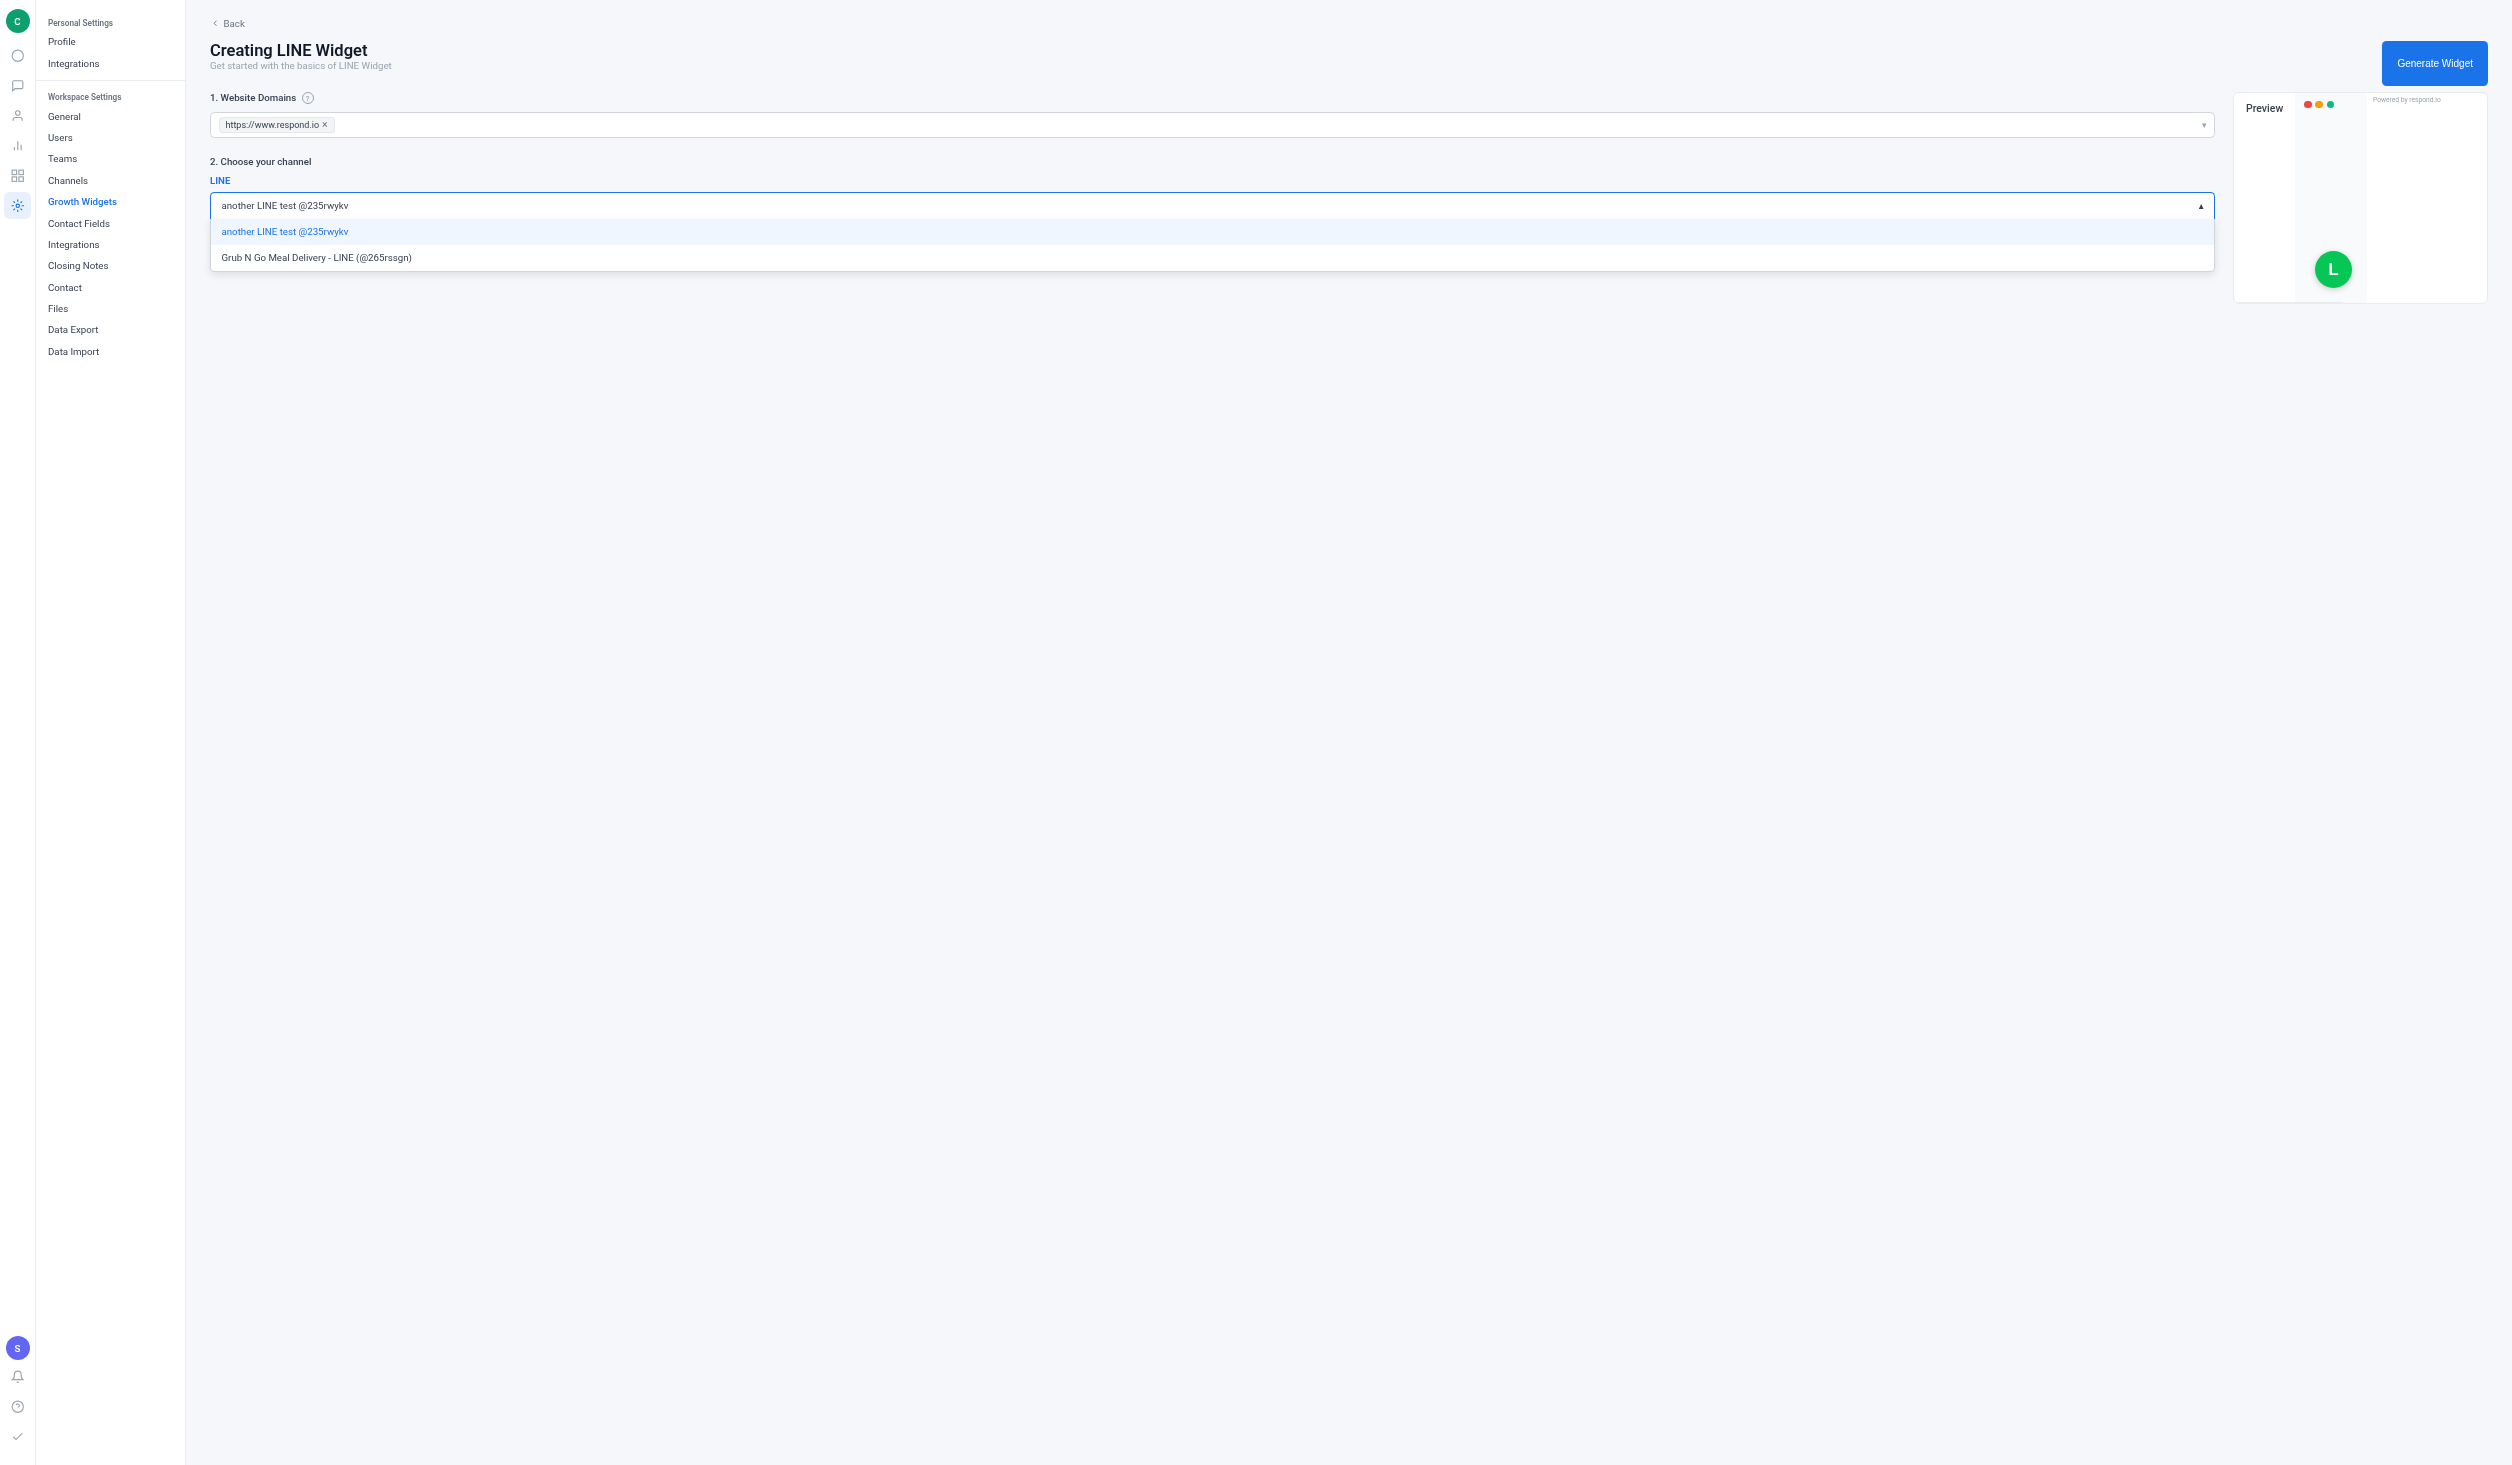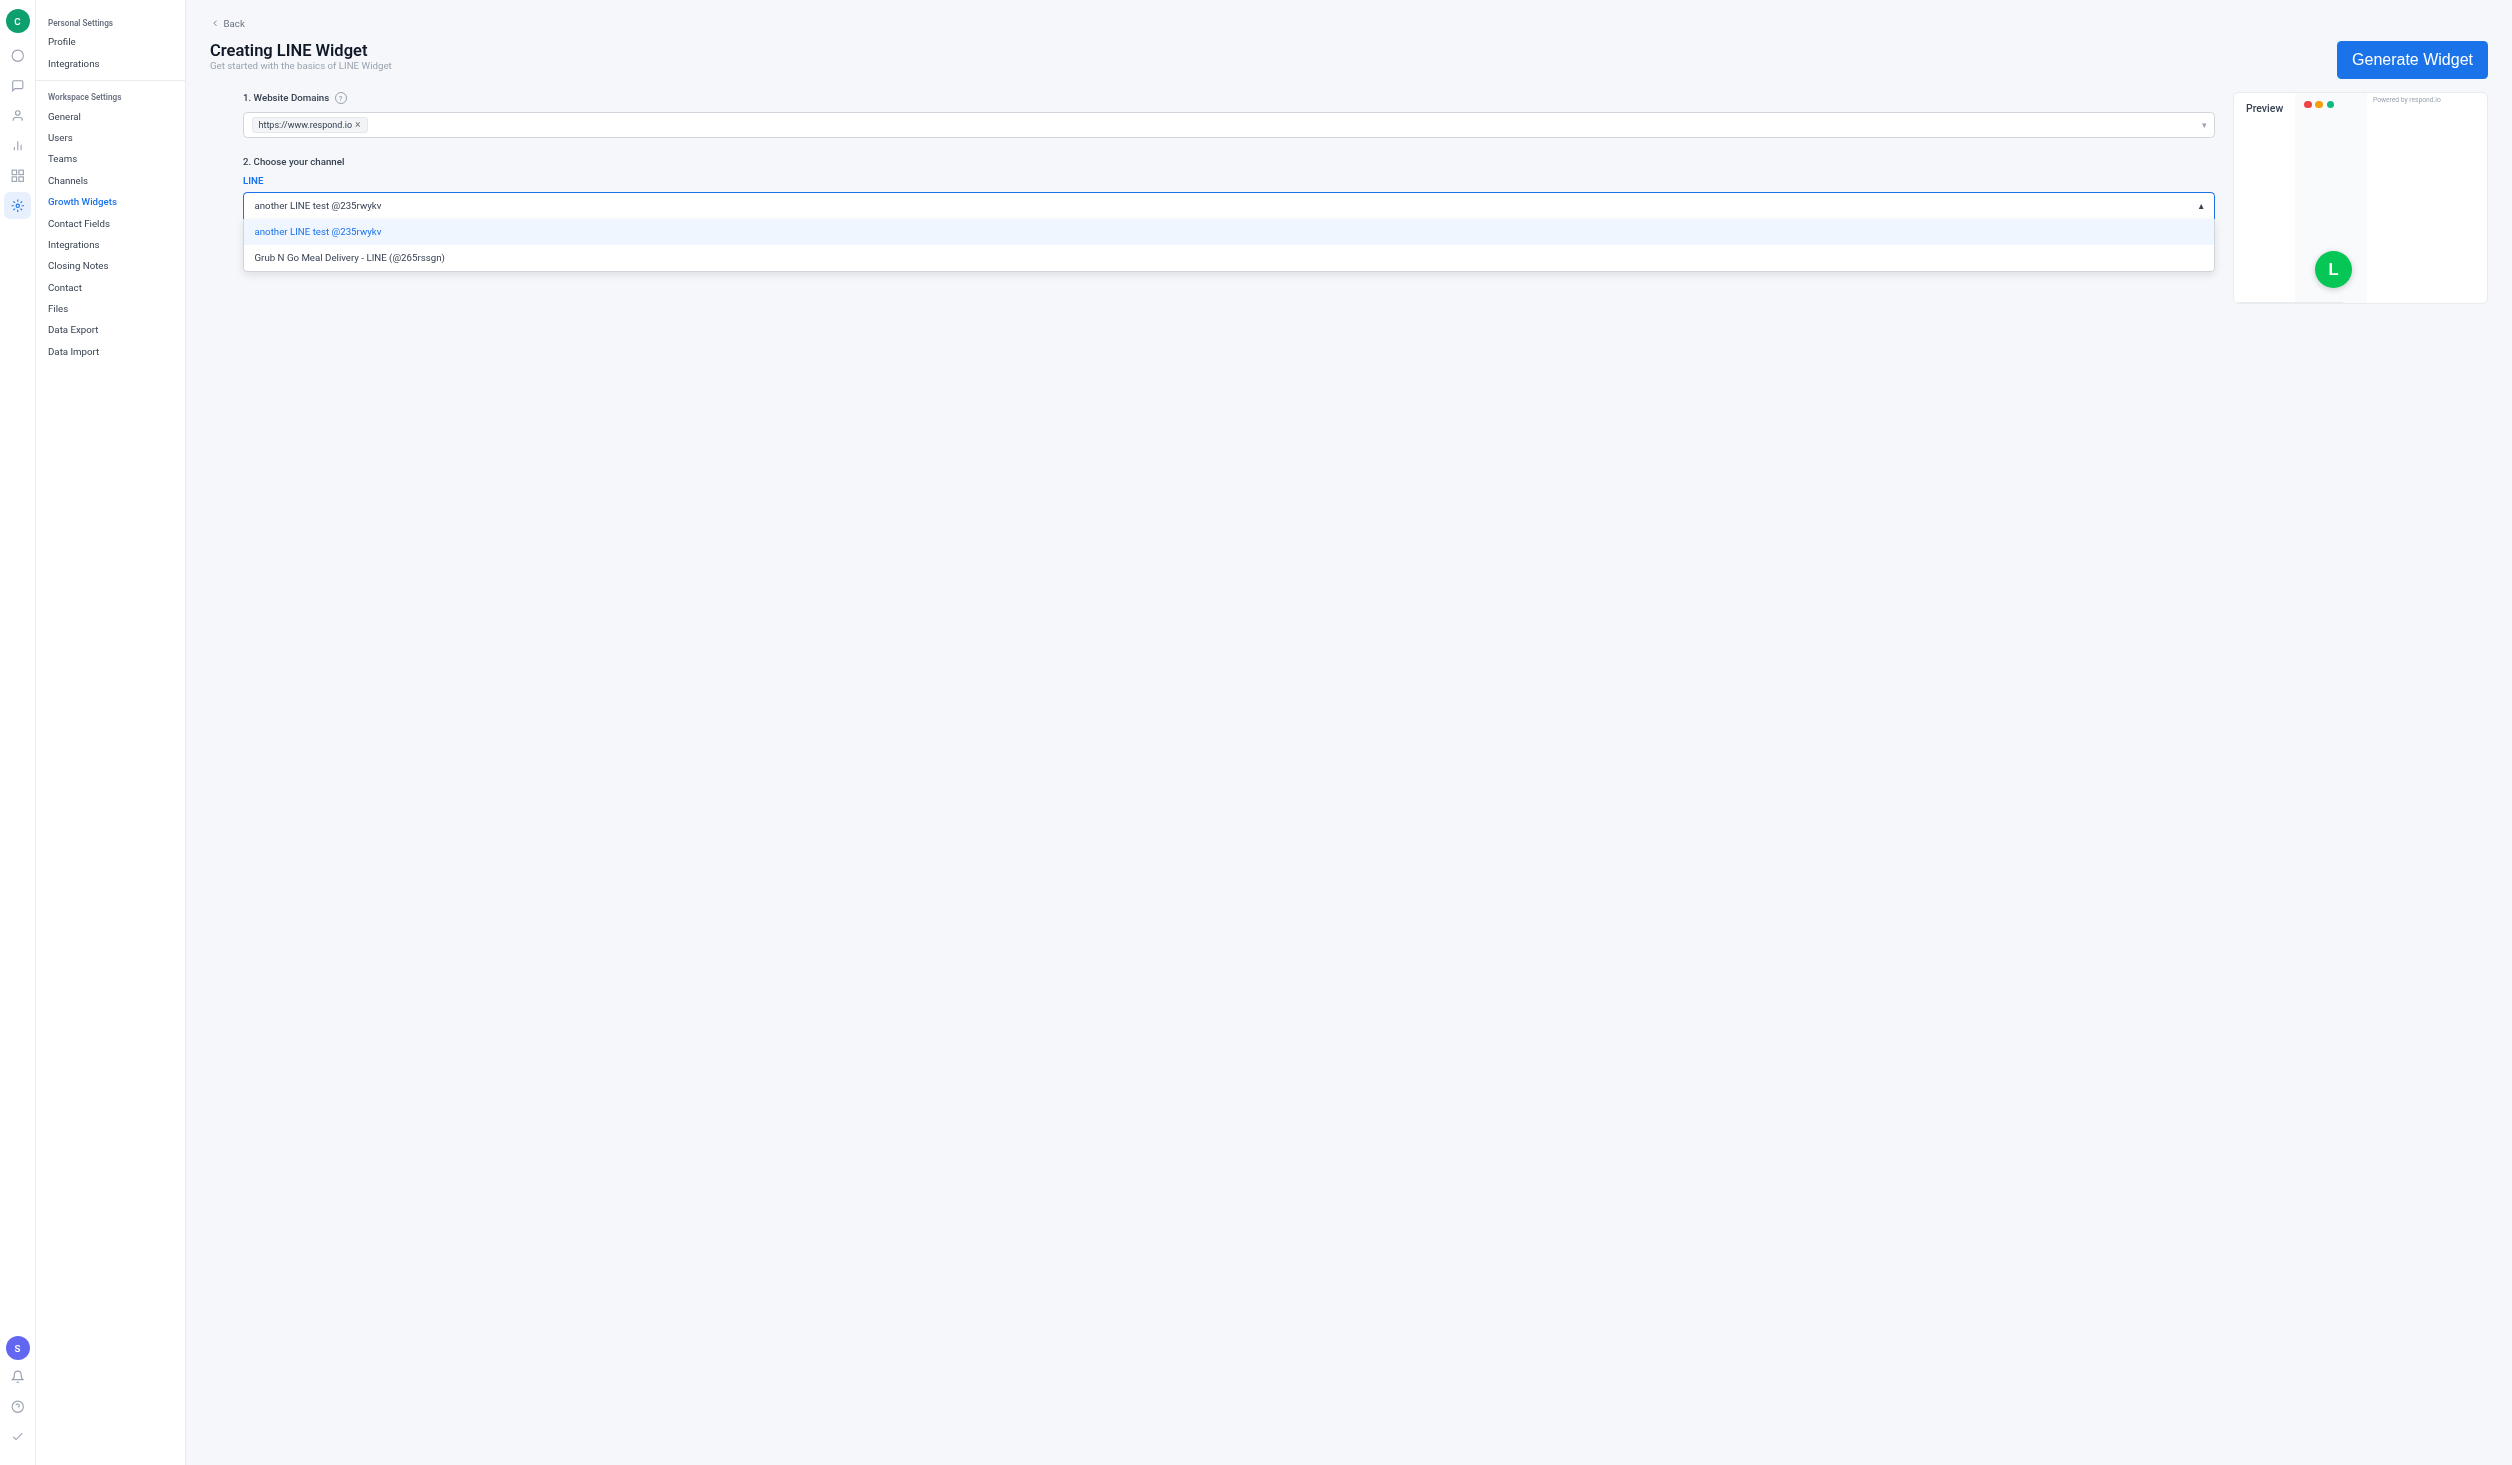--- a/index.html
+++ b/index.html
@@ -98,40 +98,39 @@
       display: flex; align-items: flex-start; justify-content: space-between;
       margin-bottom: 3px;
     }
     .page-title { font-size: 16.5px; font-weight: 600; color: #111827; }
     .page-subtitle { font-size: 9.7px; color: #9aa3af; margin-bottom: 18px; }
     .generate-btn {
       background: #1a73e8;
       color: #fff;
       border: none;
       border-radius: 4.5px;
-      padding: 10px 15px;
-      font-size: 16px;
+      padding: 17px 15px;
+      font-size: 10px;
       font-weight: 500;
       cursor: pointer;
       white-space: nowrap;
       text-align: center;
     }
 
     .content-area {
       display: flex;
       gap: 18px;
       flex: 1;
     }
     .form-section {
       flex: 1;
       min-width: 0;
     }
     .form-step {
       margin-bottom: 18px;
-      margin-left: 33px;
     }
     .step-label {
       font-size: 9.7px;
       font-weight: 500;
       color: #374151;
       margin-bottom: 7.5px;
     }
     .help-icon {
       display: inline-flex; align-items: center; justify-content: center;
       width: 12px; height: 12px;

